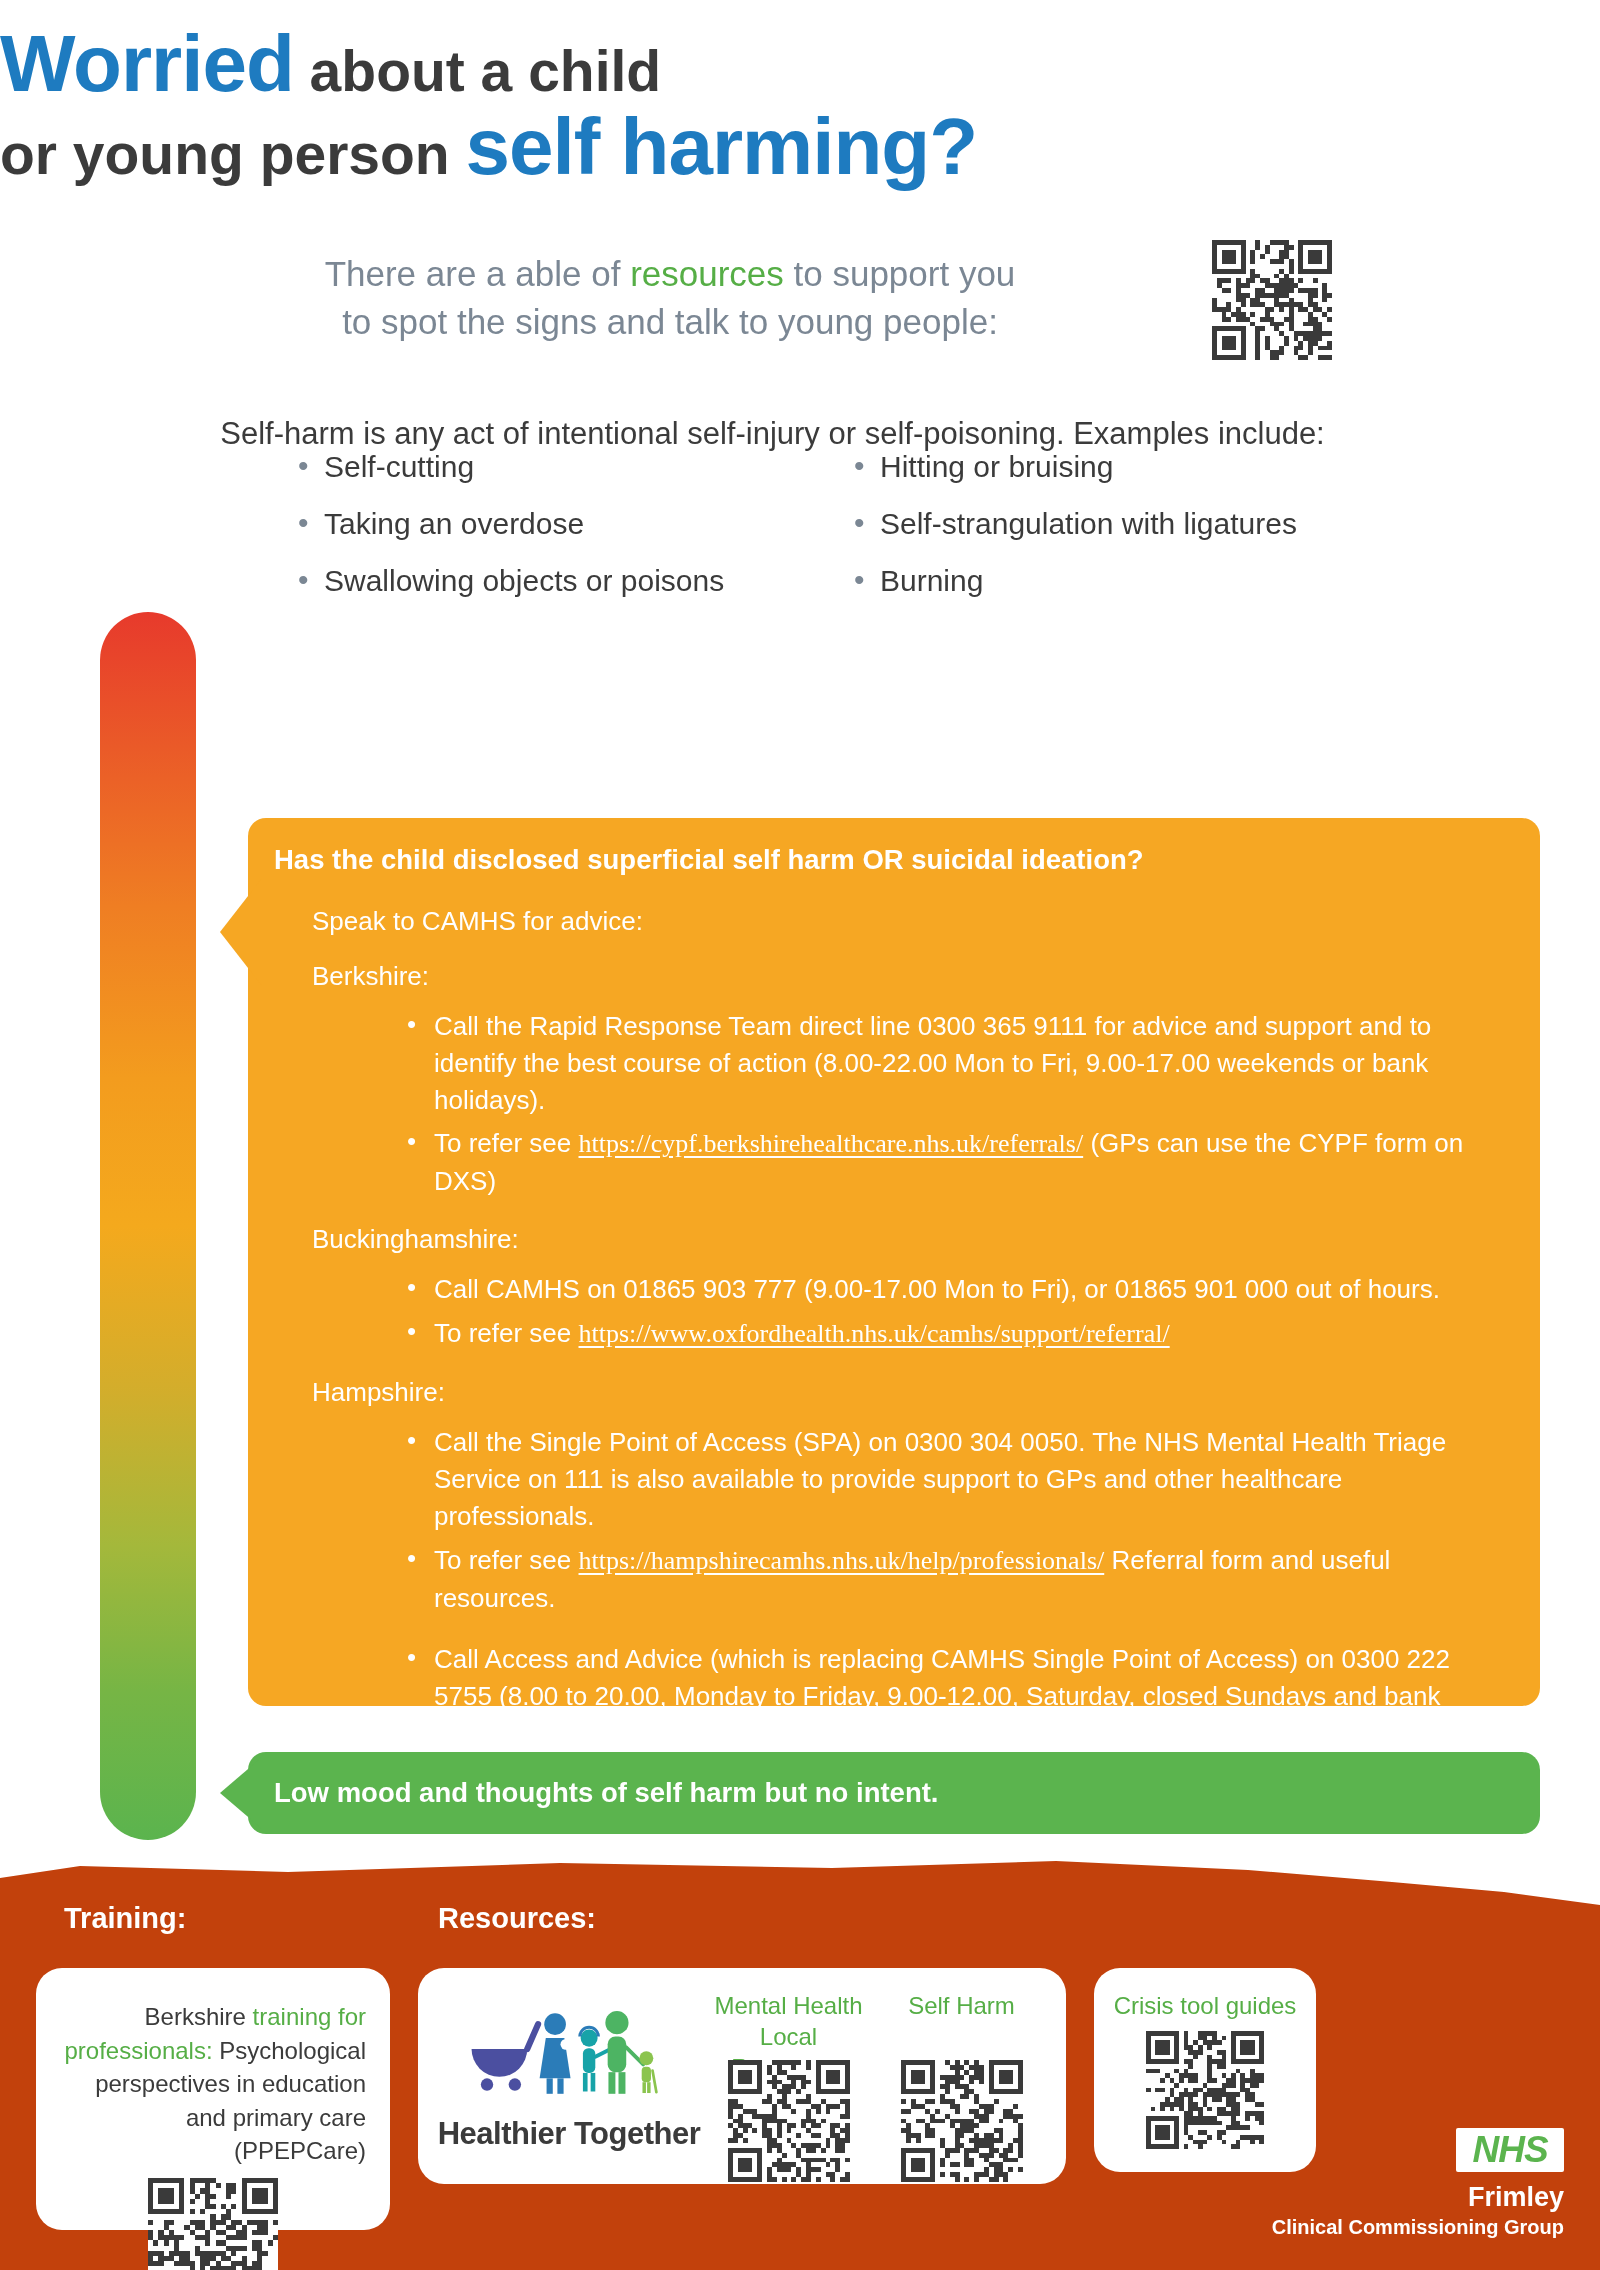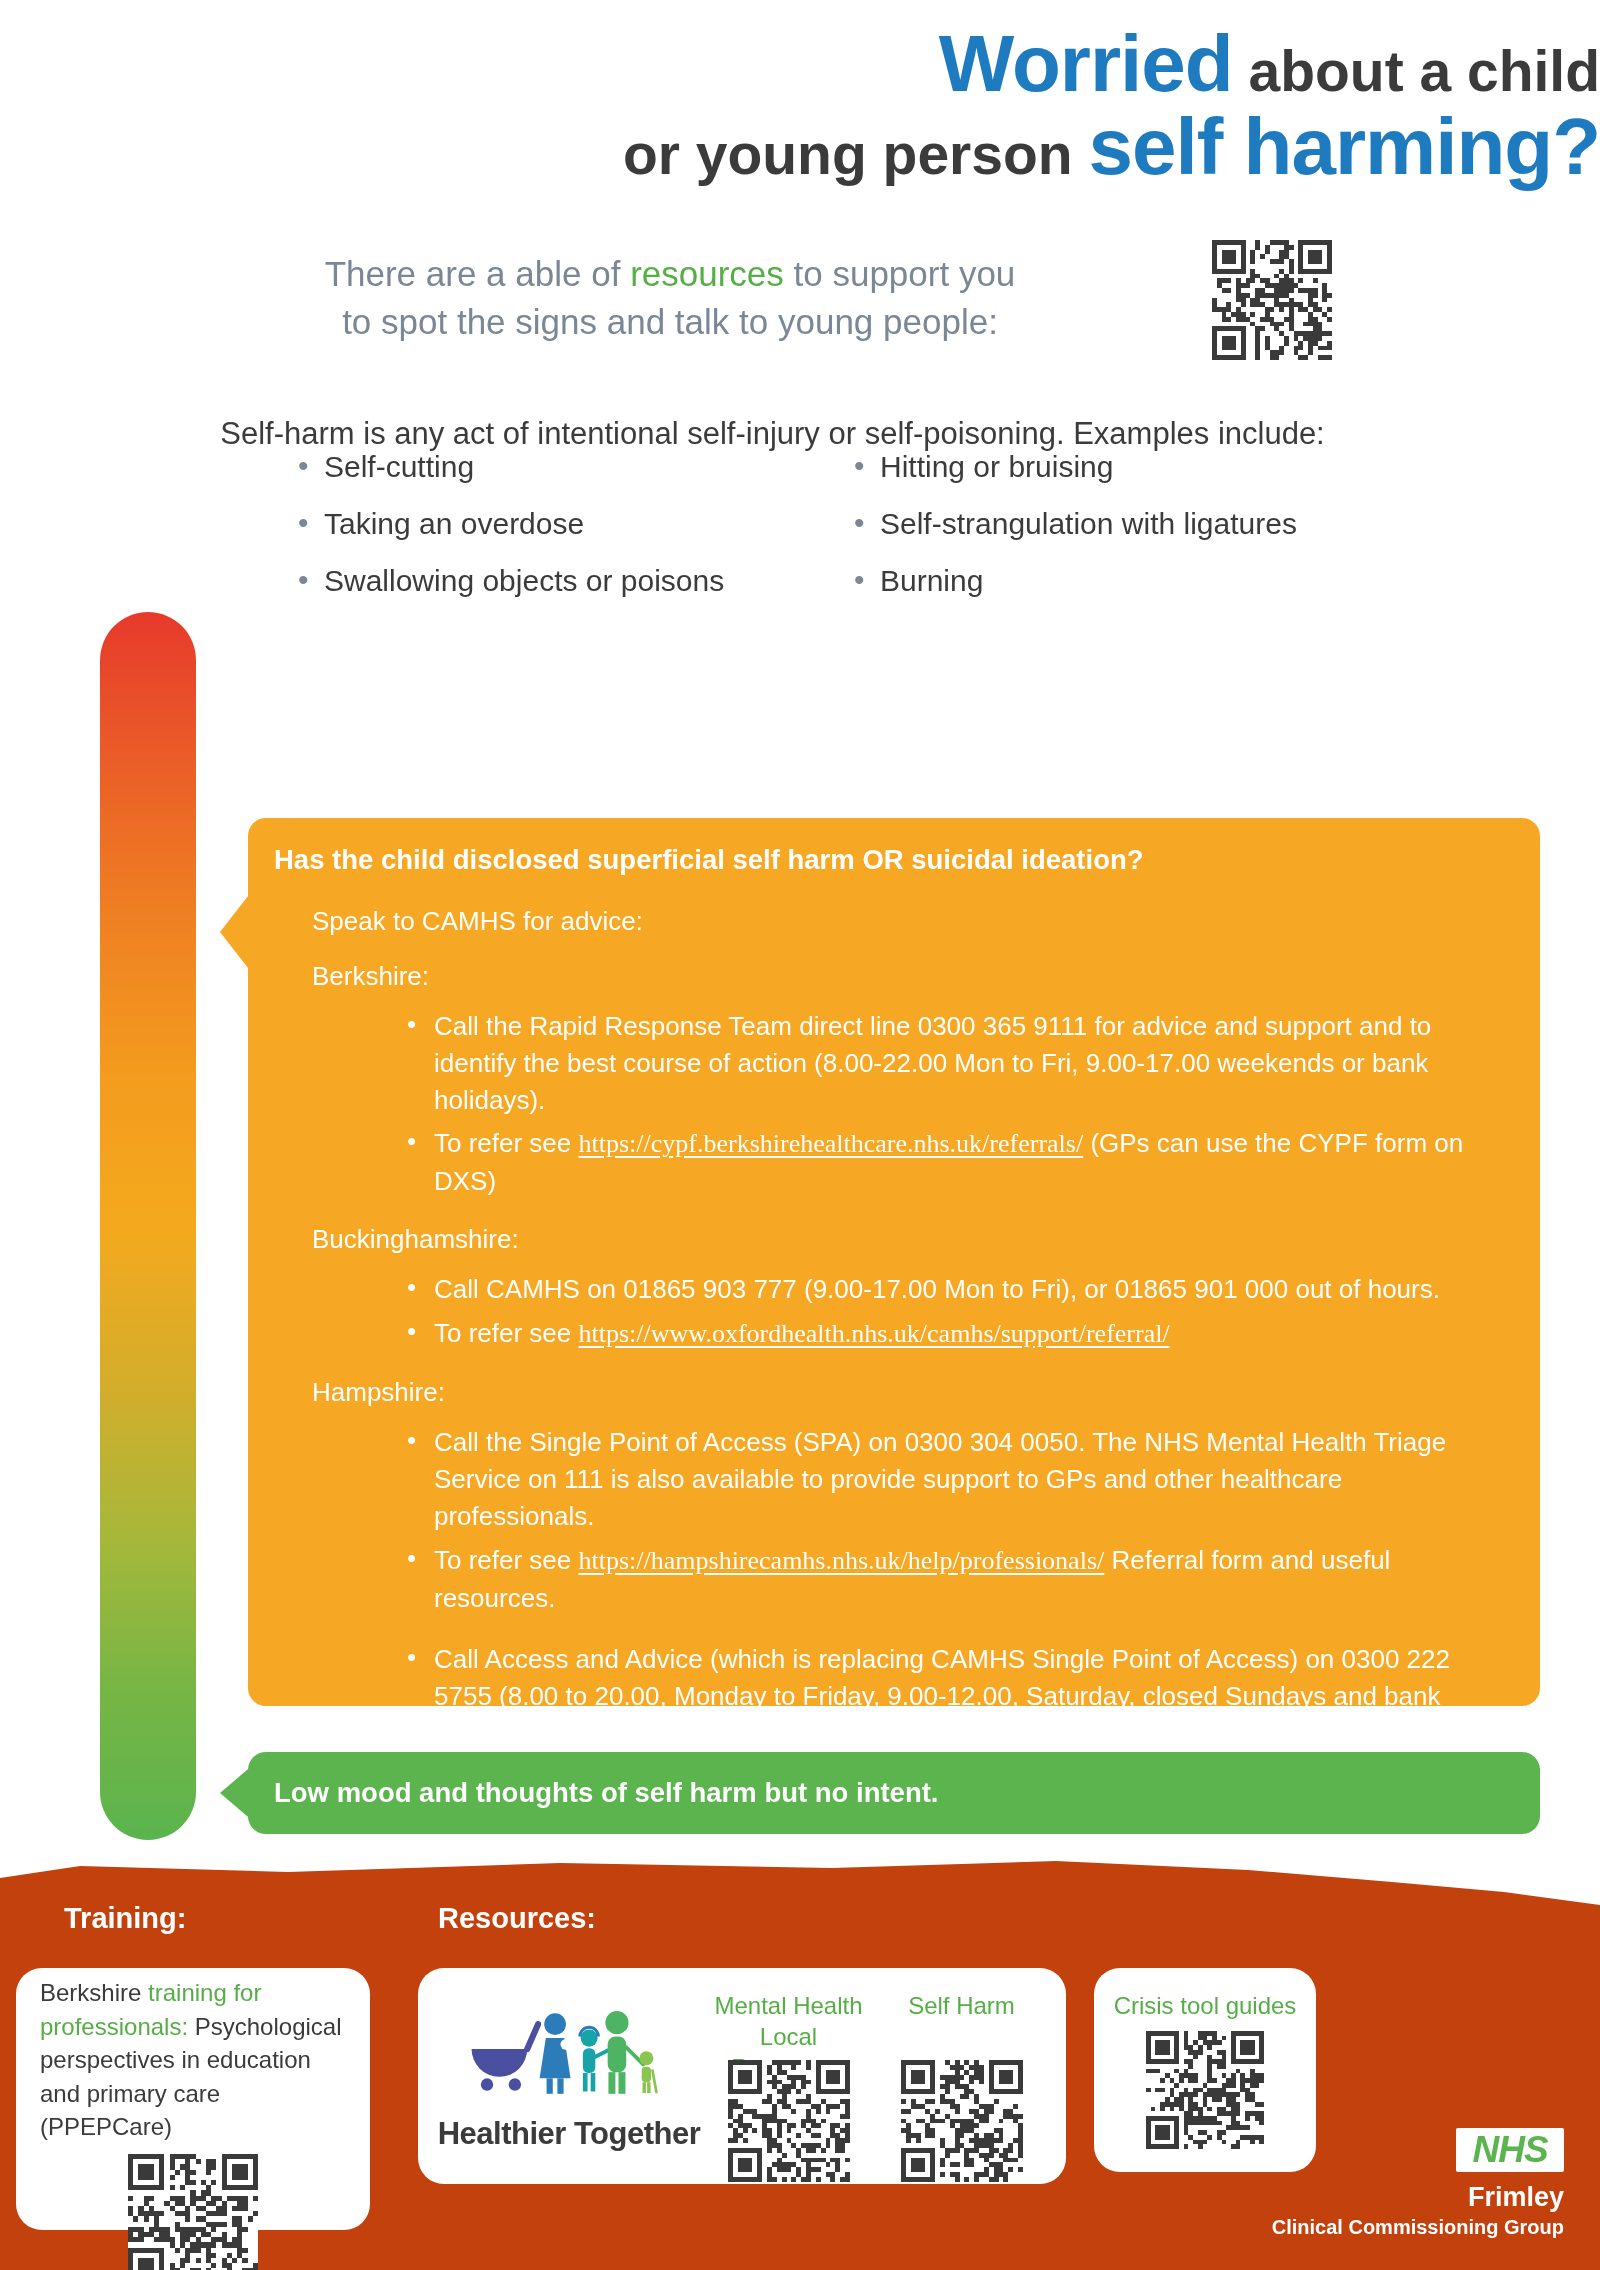--- a/index.html
+++ b/index.html
@@ -1,20 +1,20 @@
 <!DOCTYPE html>
 <html><head>
 <meta charset="utf-8">
 <style>
   html,body{margin:0;padding:0;background:#fff;}
   .page{position:relative;width:1600px;height:2270px;background:#ffffff;overflow:hidden;
         font-family:"Liberation Sans", sans-serif;color:#3b3b3b;}
 
   
-  .title{position:absolute;top:22px;left:0;width:100%;text-align:right;font-weight:bold;line-height:1.04;}
+  .title{position:absolute;top:22px;left:0;width:100%;text-align:left;font-weight:bold;line-height:1.04;}
   .title .big{color:#1e7bc0;font-size:80px;letter-spacing:-1px;}
   .title .small{color:#3b3b3b;font-size:57px;}
 
   
   .subtitle{position:absolute;top:250px;left:240px;width:860px;text-align:center;
             font-size:35px;color:#7b8794;line-height:1.38;}
   .subtitle .grn{color:#56ae46;}
   .header-qr{position:absolute;top:240px;left:1212px;width:120px;height:120px;}
 
   
@@ -53,21 +53,21 @@
   .green-box{top:1752px;height:82px;background:#5bb44e;display:flex;align-items:center;}
   .green-box .pointer{top:5px;height:72px;background:#5bb44e;clip-path:polygon(100% 0,0 50%,100% 100%);}
   .green-box h2{margin:0;padding-left:26px;font-size:27.5px;font-weight:bold;}
 
   
   .footer{position:absolute;left:0;top:1858px;width:1600px;height:412px;background:#c2410c;
     clip-path:polygon(0 20px,5% 8px,18% 14px,35% 5px,52% 10px,66% 3px,78% 12px,87% 24px,94% 34px,100% 47px,100% 100%,0 100%);}
   .f-label{position:absolute;top:44px;color:#fff;font-size:29px;font-weight:bold;}
   .t-label{left:64px;} .r-label{left:438px;}
   .card{position:absolute;background:#fff;border-radius:26px;box-sizing:border-box;}
-  .training-card{left:16px;top:110px;width:354px;height:262px;padding:8px 24px 0 24px;text-align:left;}
+  .training-card{left:36px;top:110px;width:354px;height:262px;padding:32px 24px 0 24px;text-align:right;}
   .t-text{font-size:24px;line-height:1.40;color:#3b3b3b;}
   .t-text .grn{color:#56ae46;}
   .training-card .qr{width:130px;height:130px;margin:10px auto 0 auto;}
   .resources-card{left:418px;top:110px;width:648px;height:216px;display:flex;align-items:center;padding:0 18px;}
   .ht-wrap{width:266px;text-align:center;}
   .ht-logo{width:232px;height:118px;display:block;margin:0 auto;}
   .ht-name{font-size:31px;font-weight:bold;color:#3b3b3b;margin-top:-2px;letter-spacing:-0.5px;}
   .res-items{display:flex;flex:1;justify-content:space-around;align-items:flex-start;padding-top:20px;}
   .res-item{text-align:center;width:160px;}
   .res-label{color:#56ae46;font-size:24px;line-height:1.3;height:66px;}

